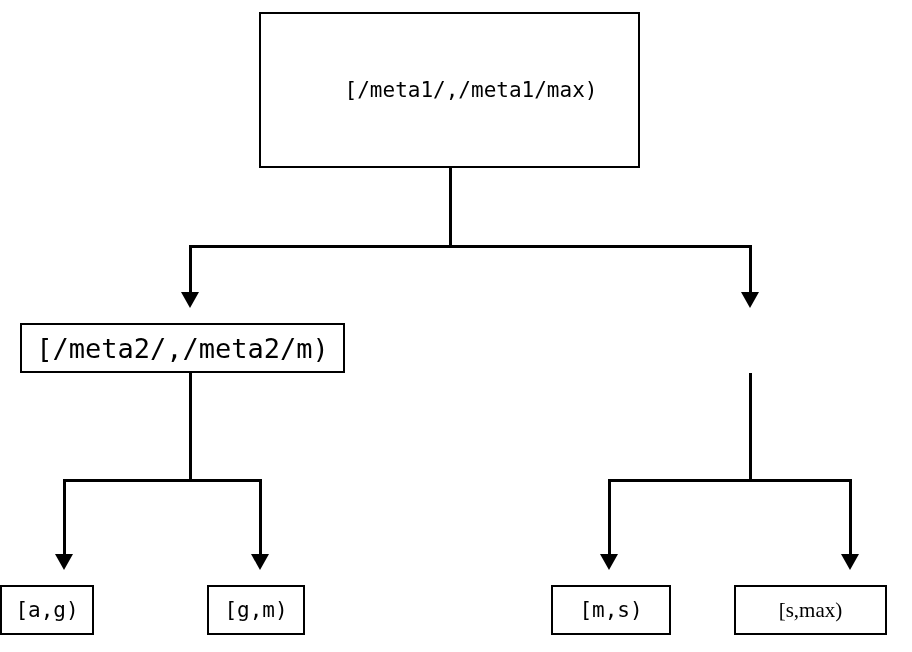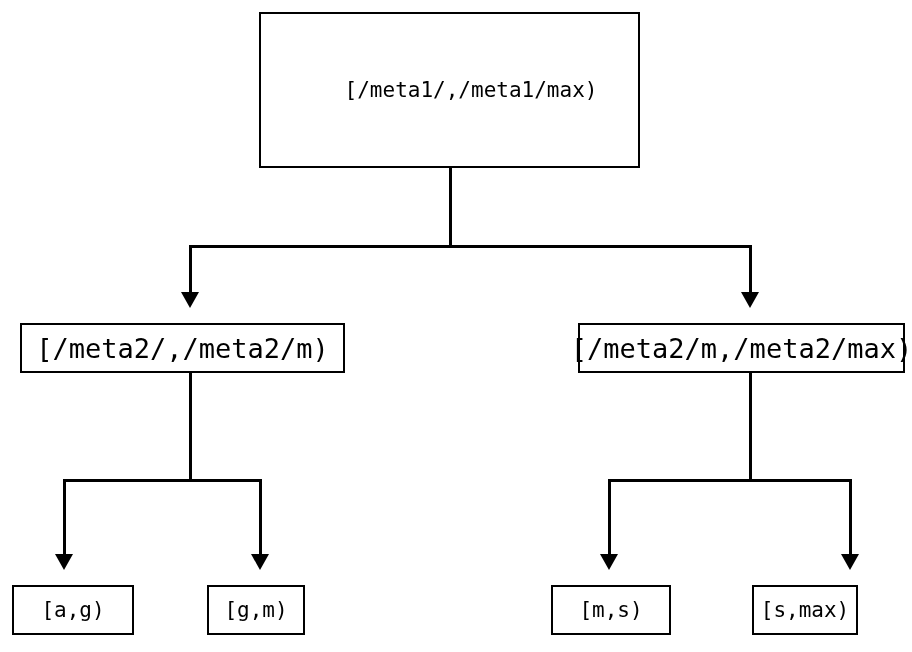--- a/index.html
+++ b/index.html
@@ -51,24 +51,24 @@
   #node-mid-right {
     left: 578px;
     top: 323px;
     width: 327px;
     height: 50px;
   }
   #node-mid-left .node-label,
   #node-mid-right .node-label { font-size: 27px; }
   
   .leaf-box { top: 585px; height: 50px; }
-  #node-leaf-ag  { left: 12px;   width: 122px; }
+  #node-leaf-ag  { left: 0;   width: 94px; }
   #node-leaf-gm  { left: 207px; width: 98px; }
   #node-leaf-ms  { left: 551px; width: 120px; }
-  #node-leaf-smax{ left: 752px; width: 106px; }
+  #node-leaf-smax{ left: 734px; width: 153px; font-family: Liberation Serif, serif; }
   .leaf-box .node-label { font-size: 21px; }
 
   
   .conn-v, .conn-h {
     position: absolute;
     background: #000000;
   }
   .conn-v { width: 3px; }
   .conn-h { height: 3px; }
 
@@ -133,23 +133,20 @@
   <div class="arrowhead" id="arrow-leaf-smax"></div>
 
   <div class="node-box" id="node-root">
     <span class="node-label">[/meta1/,/meta1/max)</span>
   </div>
 
   <div class="node-box" id="node-mid-left">
     <span class="node-label">[/meta2/,/meta2/m)</span>
   </div>
 
-  <div class="node-box" id="node-mid-right">
-    <span class="node-label">[/meta2/m,/meta2/max)</span>
-  </div>
 
   <div class="node-box leaf-box" id="node-leaf-ag">
     <span class="node-label">[a,g)</span>
   </div>
 
   <div class="node-box leaf-box" id="node-leaf-gm">
     <span class="node-label">[g,m)</span>
   </div>
 
   <div class="node-box leaf-box" id="node-leaf-ms">

